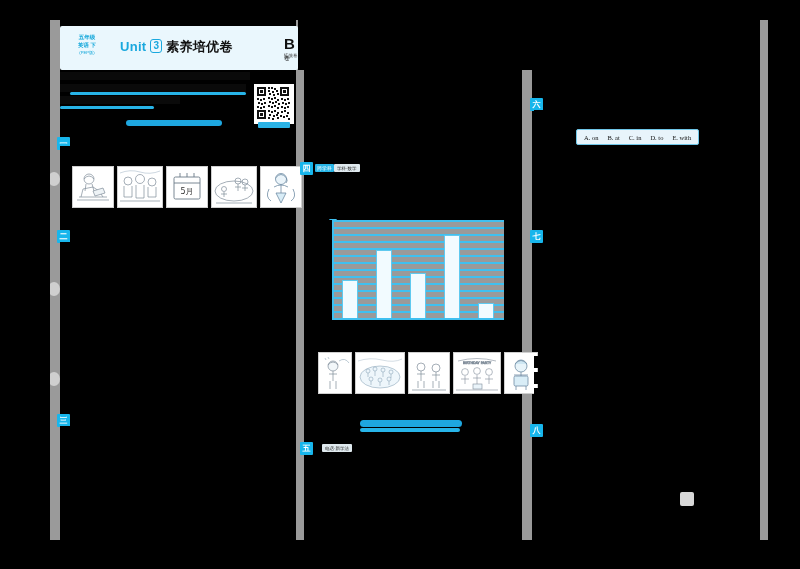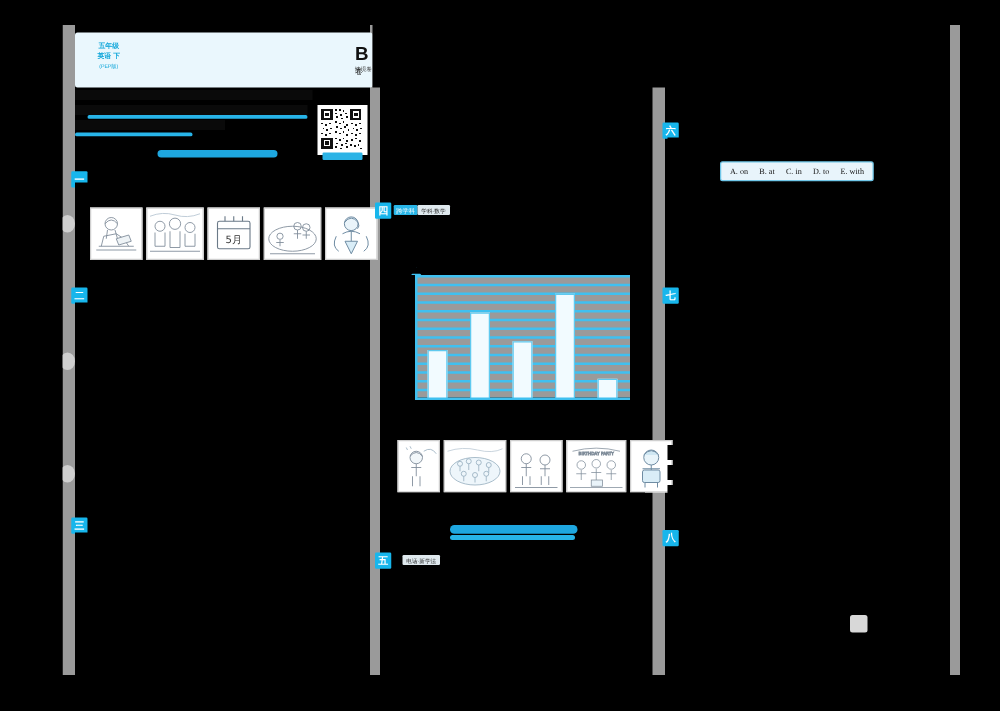--- a/index.html
+++ b/index.html
@@ -84,20 +84,25 @@
   <div class="colpaper" style="left:50px;top:20px;width:10px;height:520px;"></div>
   <div class="colpaper" style="left:296px;top:20px;width:8px;height:520px;"></div>
   <div class="colpaper" style="left:522px;top:20px;width:10px;height:520px;"></div>
   <div class="colpaper" style="left:760px;top:20px;width:8px;height:520px;"></div>
 
   <div class="hdr">
     <div class="hdr-grade">
       <div>五年级</div>
       <div>英语 下</div>
       <div class="sm">(PEP版)</div>
+    </div>
+    <div class="hdr-title">
+      <span class="u">Unit</span>
+      <span class="num">3</span>
+      <span>素养培优卷</span>
     </div>
     <div class="hdr-b">
       <span>B</span><span class="v">卷</span>
     </div>
     <div class="hdr-bsub">情境卷</div>
   </div>
 
   <div class="bar" style="left:298px;top:20px;width:462px;height:50px;"></div>
   <div class="bar" style="left:0;top:0;width:800px;height:20px;"></div>
 

